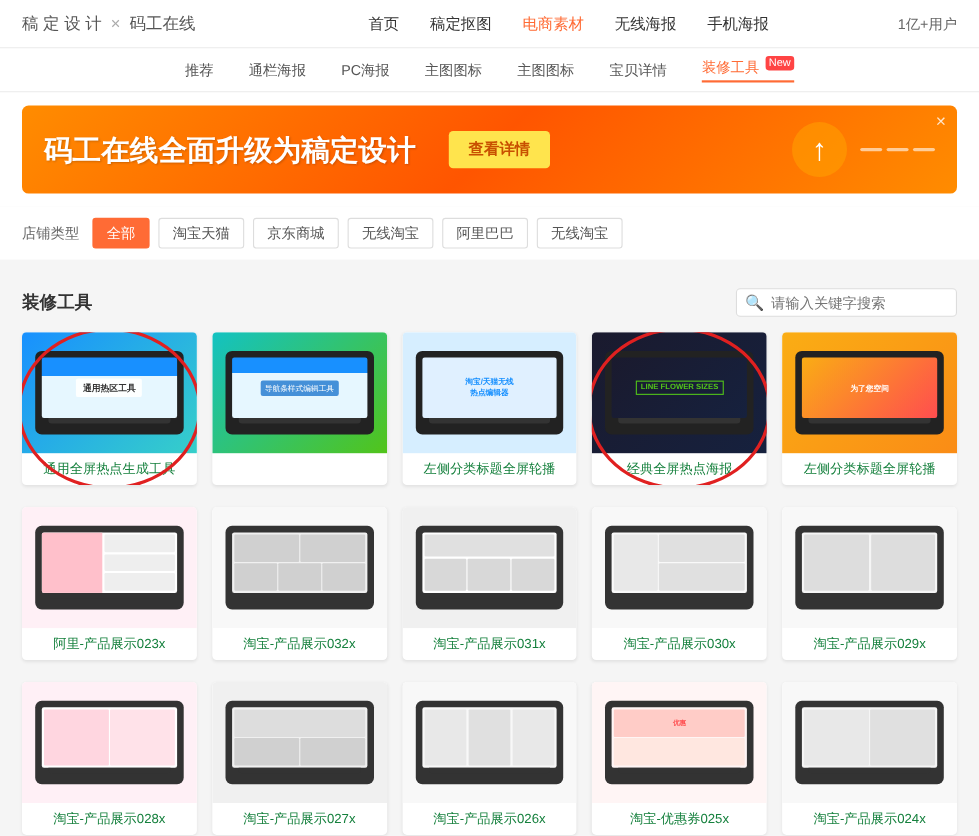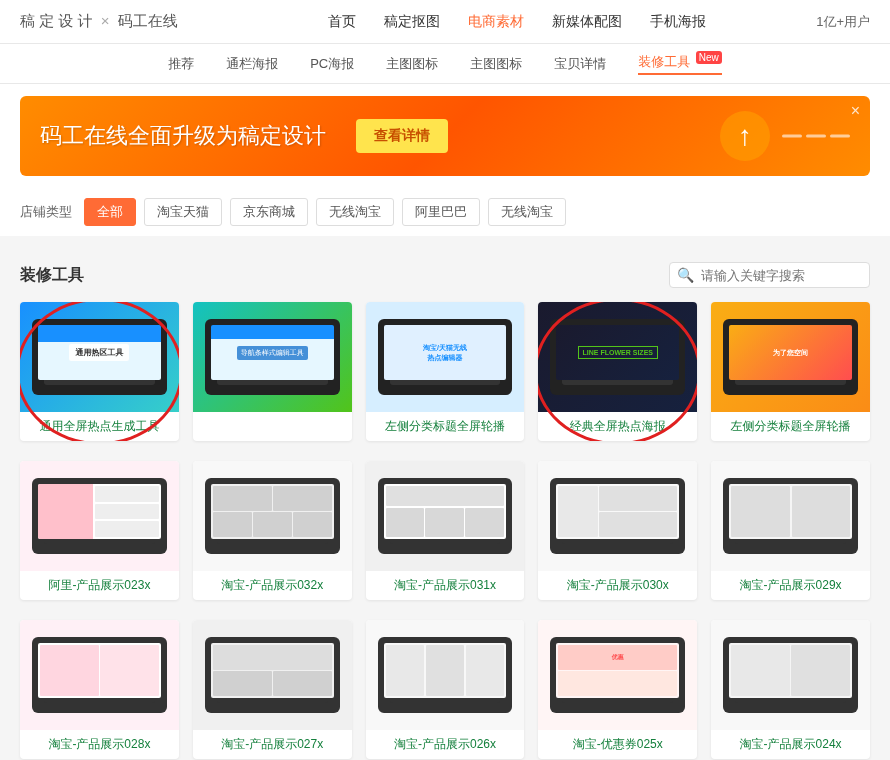--- a/index.html
+++ b/index.html
@@ -16,21 +16,21 @@
 
     
     .sub-nav { background: #fff; border-bottom: 1px solid #e8e8e8; padding: 0 20px; display: flex; align-items: center; justify-content: center; height: 40px; gap: 32px; }
     .sub-nav a { text-decoration: none; color: #555; font-size: 13px; }
     .sub-nav a.active { color: #ff6b35; border-bottom: 2px solid #ff6b35; padding-bottom: 2px; }
     .sub-nav a .new-badge { background: #ff4444; color: #fff; font-size: 10px; padding: 1px 3px; border-radius: 3px; margin-left: 2px; vertical-align: super; }
 
     
     .banner-wrap { background: #fff; padding: 12px 20px; }
     .banner { background: linear-gradient(135deg, #ff8c00 0%, #ff5500 50%, #ff8c00 100%); border-radius: 6px; height: 80px; display: flex; align-items: center; padding: 0 20px; position: relative; overflow: hidden; }
-    .banner-text { font-size: 22px; font-weight: normal; color: #fff; text-shadow: 1px 1px 2px rgba(0,0,0,0.2); }
+    .banner-text { font-size: 26px; font-weight: bold; color: #fff; text-shadow: 1px 1px 2px rgba(0,0,0,0.2); }
     .banner-btn { margin-left: 30px; background: #ffe44d; color: #c85000; font-size: 14px; font-weight: bold; padding: 8px 18px; border-radius: 4px; cursor: pointer; border: none; }
     .banner-close { position: absolute; top: 6px; right: 10px; color: #fff; font-size: 16px; cursor: pointer; opacity: 0.8; }
     .banner-arrow { position: absolute; right: 20px; width: 50px; height: 50px; background: rgba(255,165,0,0.5); border-radius: 50%; display: flex; align-items: center; justify-content: center; color: #fff; font-size: 22px; }
 
     
     .filter-bar { background: #fff; padding: 10px 20px; display: flex; align-items: center; gap: 8px; margin-bottom: 10px; }
     .filter-label { color: #666; font-size: 13px; margin-right: 4px; }
     .filter-btn { padding: 4px 12px; border: 1px solid #ddd; border-radius: 3px; font-size: 13px; cursor: pointer; background: #fff; color: #555; }
     .filter-btn.active { background: #ff6b35; color: #fff; border-color: #ff6b35; }
 
@@ -90,21 +90,21 @@
 <div class="top-nav">
   <div class="logo">
     <span>稿 定 设 计</span>
     <span style="margin:0 4px;color:#aaa;">×</span>
     <span>码工在线</span>
   </div>
   <div class="top-nav-links">
     <a href="#">首页</a>
     <a href="#">稿定抠图</a>
     <a href="#" class="active">电商素材</a>
-    <a href="#">新媒体配图</a>
+    <a href="#">无线海报</a>
     <a href="#">手机海报</a>
   </div>
   <div class="top-nav-right">1亿+用户</div>
 </div>
 
 <div class="sub-nav">
   <a href="#">推荐</a>
   <a href="#">通栏海报</a>
   <a href="#">PC海报</a>
   <a href="#">主图图标</a>

